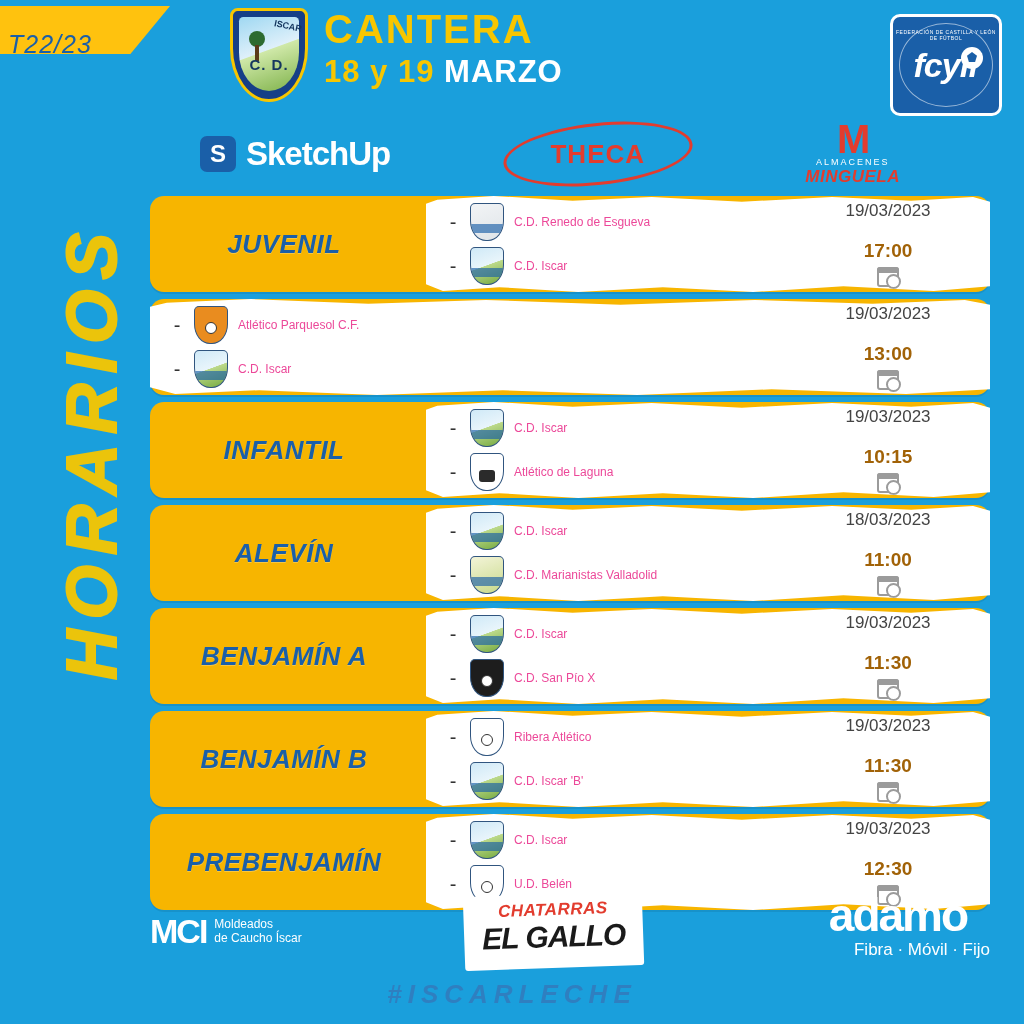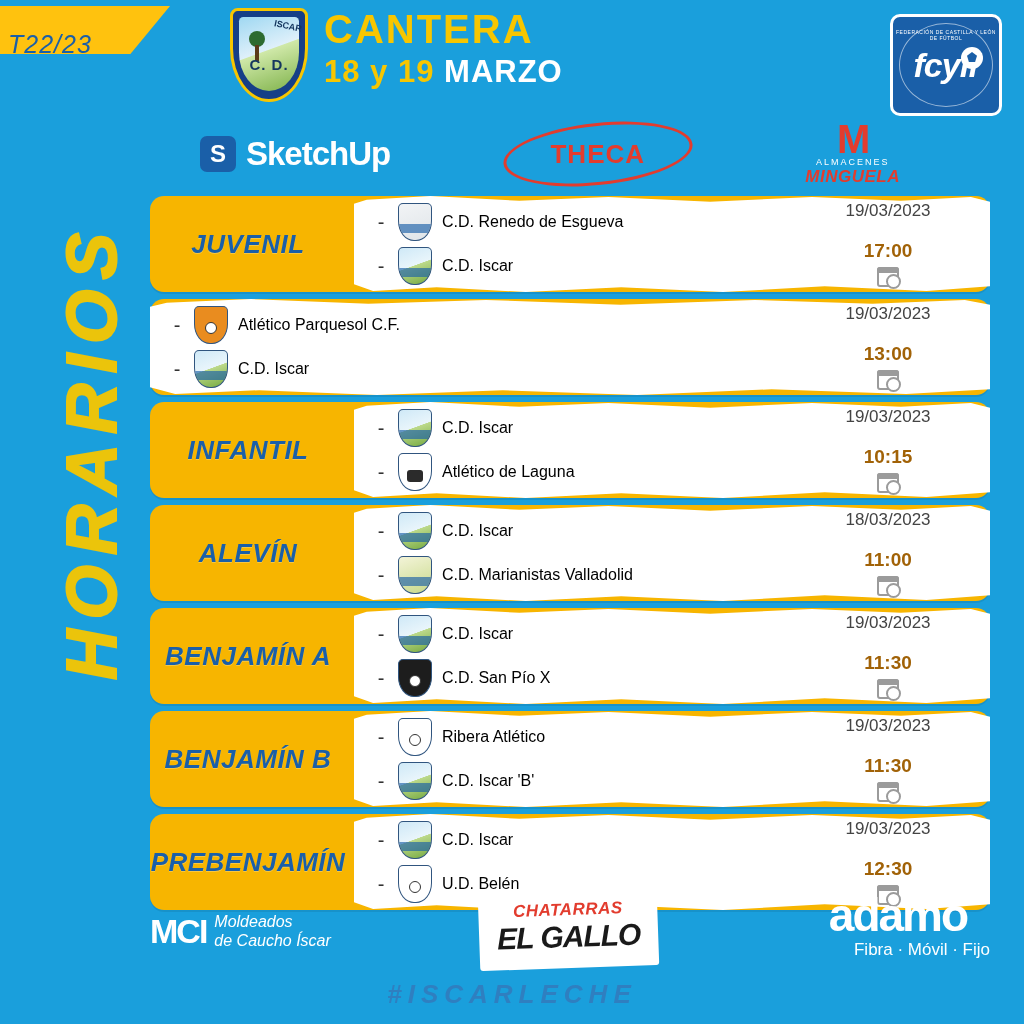--- a/index.html
+++ b/index.html
@@ -158,21 +158,21 @@
   .row {
     position: relative;
     height: 96px;
     margin-bottom: 7px;
     background: #f7b500;
     border-radius: 14px;
     display: flex; align-items: center;
     box-shadow: 0 2px 0 rgba(0,0,0,.08);
   }
   .row .cat {
-    width: 204px; flex: none;
+    width: 276px; flex: none;
     color: #1a5fa8; font-size: 26px; font-weight: bold;
     font-style: italic; text-align: center; letter-spacing: .5px;
     padding-right: 8px;
     text-shadow: 0 1px 0 rgba(255,255,255,.25);
   }
   .row .white-panel {
     position: relative;
     flex: 1; height: 100%;
     background: #ffffff;
     display: flex; align-items: center;
@@ -184,21 +184,21 @@
   .team-line {
     display: flex; align-items: center; height: 44px; gap: 10px;
   }
   .team-line .dash { color: #333; font-size: 20px; width: 14px; text-align: center; }
   .team-line .badge {
     width: 34px; height: 38px; flex: none; position: relative;
     border-radius: 5px 5px 16px 16px / 5px 5px 20px 20px;
     border: 1.5px solid #30557f;
     overflow: hidden;
   }
-  .team-line .name { color: #000000; font-size: 16px; }
+  .team-line .name { color: #ec4899; font-size: 12px; }
   .datecol {
     width: 190px; flex: none; text-align: center; padding-right: 14px;
   }
   .datecol .d { color: #444; font-size: 17px; }
   .datecol .t { color: #a16207; font-size: 19px; font-weight: bold; margin-top: 19px; }
   .datecol .cal {
     margin: 5px auto 0; width: 22px; height: 20px;
     border: 2px solid #9b9b9b; border-radius: 3px; position: relative;
   }
   .datecol .cal::before {
@@ -233,21 +233,21 @@
     background:#2b2b2b; border-radius:3px;
   }
 
   
   .sponsors-bottom {
     position: absolute; left: 150px; bottom: 56px; width: 840px; height: 74px;
     display: flex; justify-content: space-between;
   }
   .sp-mci { display:flex; align-items:center; gap:8px; }
   .sp-mci .logo { font-size: 34px; font-weight: bold; color: #ffffff; letter-spacing: -2px;}
-  .sp-mci .txt { color:#ffffff; font-size: 16px; line-height:1.2; font-style: italic;}
+  .sp-mci .txt { color:#ffffff; font-size: 12px; line-height:1.2; }
   .sp-gallo {
     background: #ffffff; padding: 6px 18px 10px; text-align:center;
     transform: rotate(-2deg); border-radius: 3px;
   }
   .sp-gallo .l1 { color:#e23c2e; font-size: 17px; font-weight: bold; font-style: italic; letter-spacing:.5px;}
   .sp-gallo .l2 { color:#1a1a1a; font-size: 30px; font-weight: bold; font-style: italic; letter-spacing:-1px;}
   .sp-adamo { text-align: center; }
   .sp-adamo .name { color:#ffffff; font-size: 46px; font-weight: bold; letter-spacing:-2px; line-height:.95;}
   .sp-adamo .tag { color:#ffffff; font-size: 17px; margin-top: 2px; margin-left: 48px;}
 

